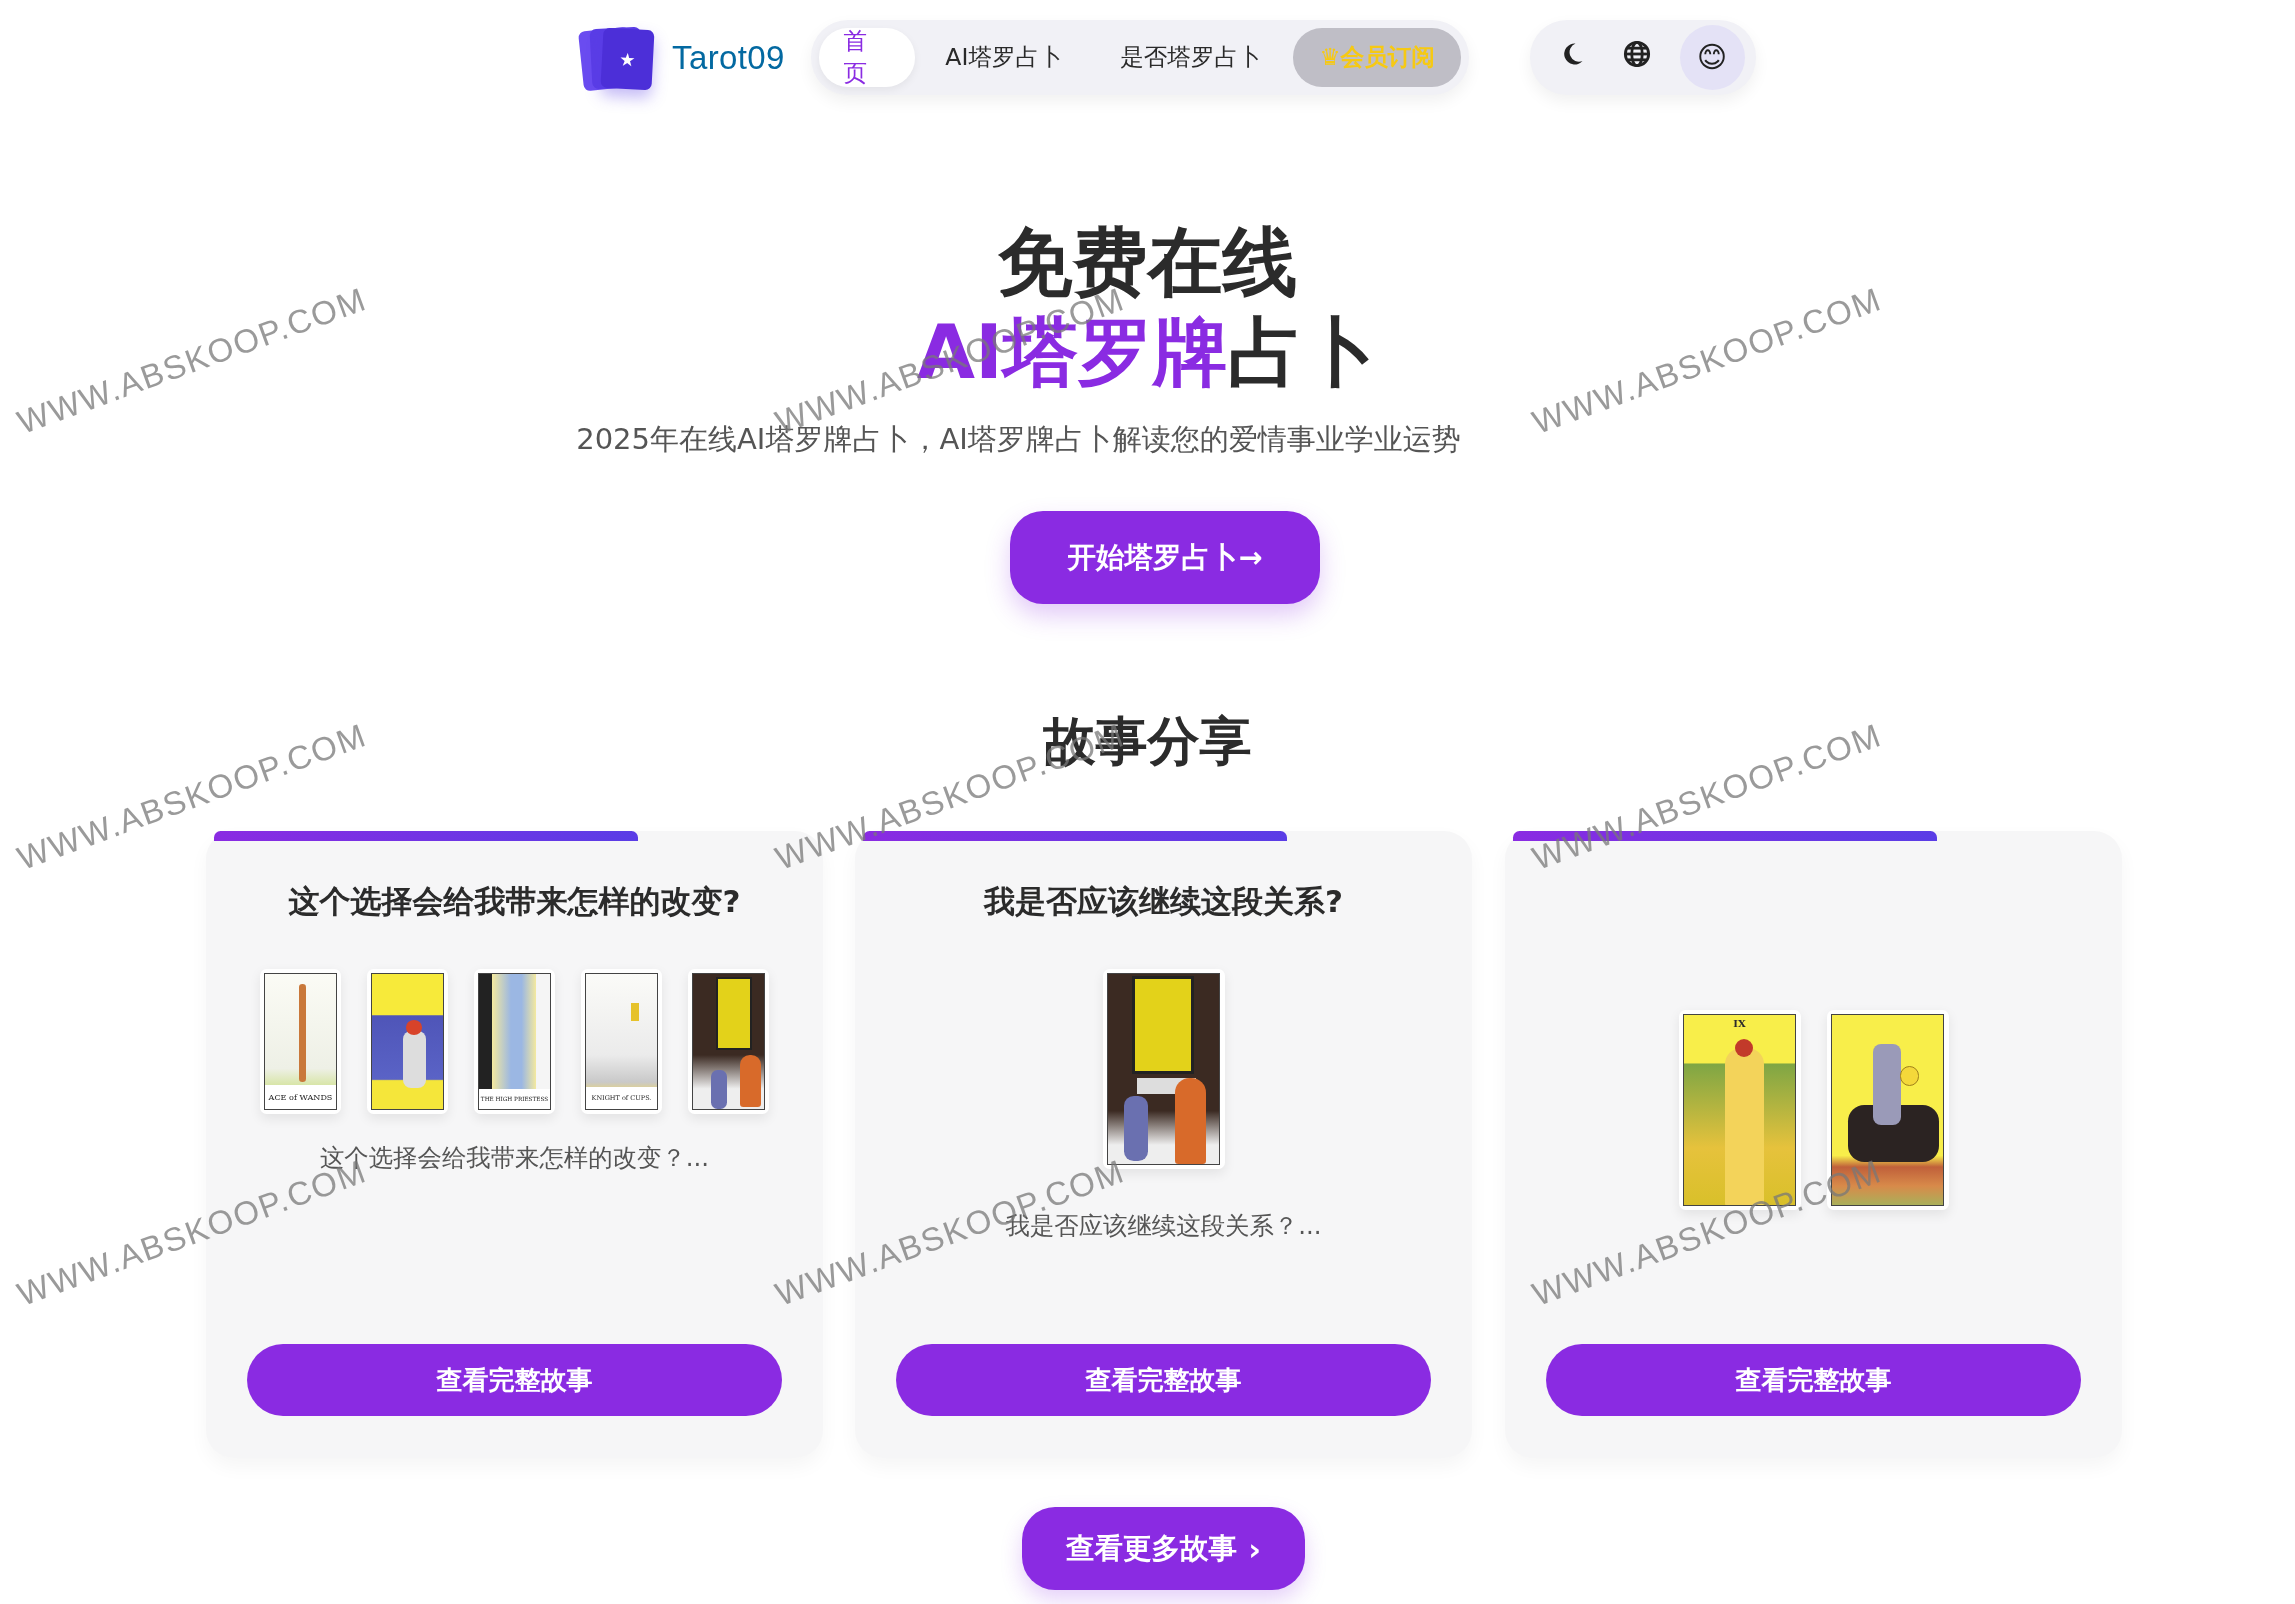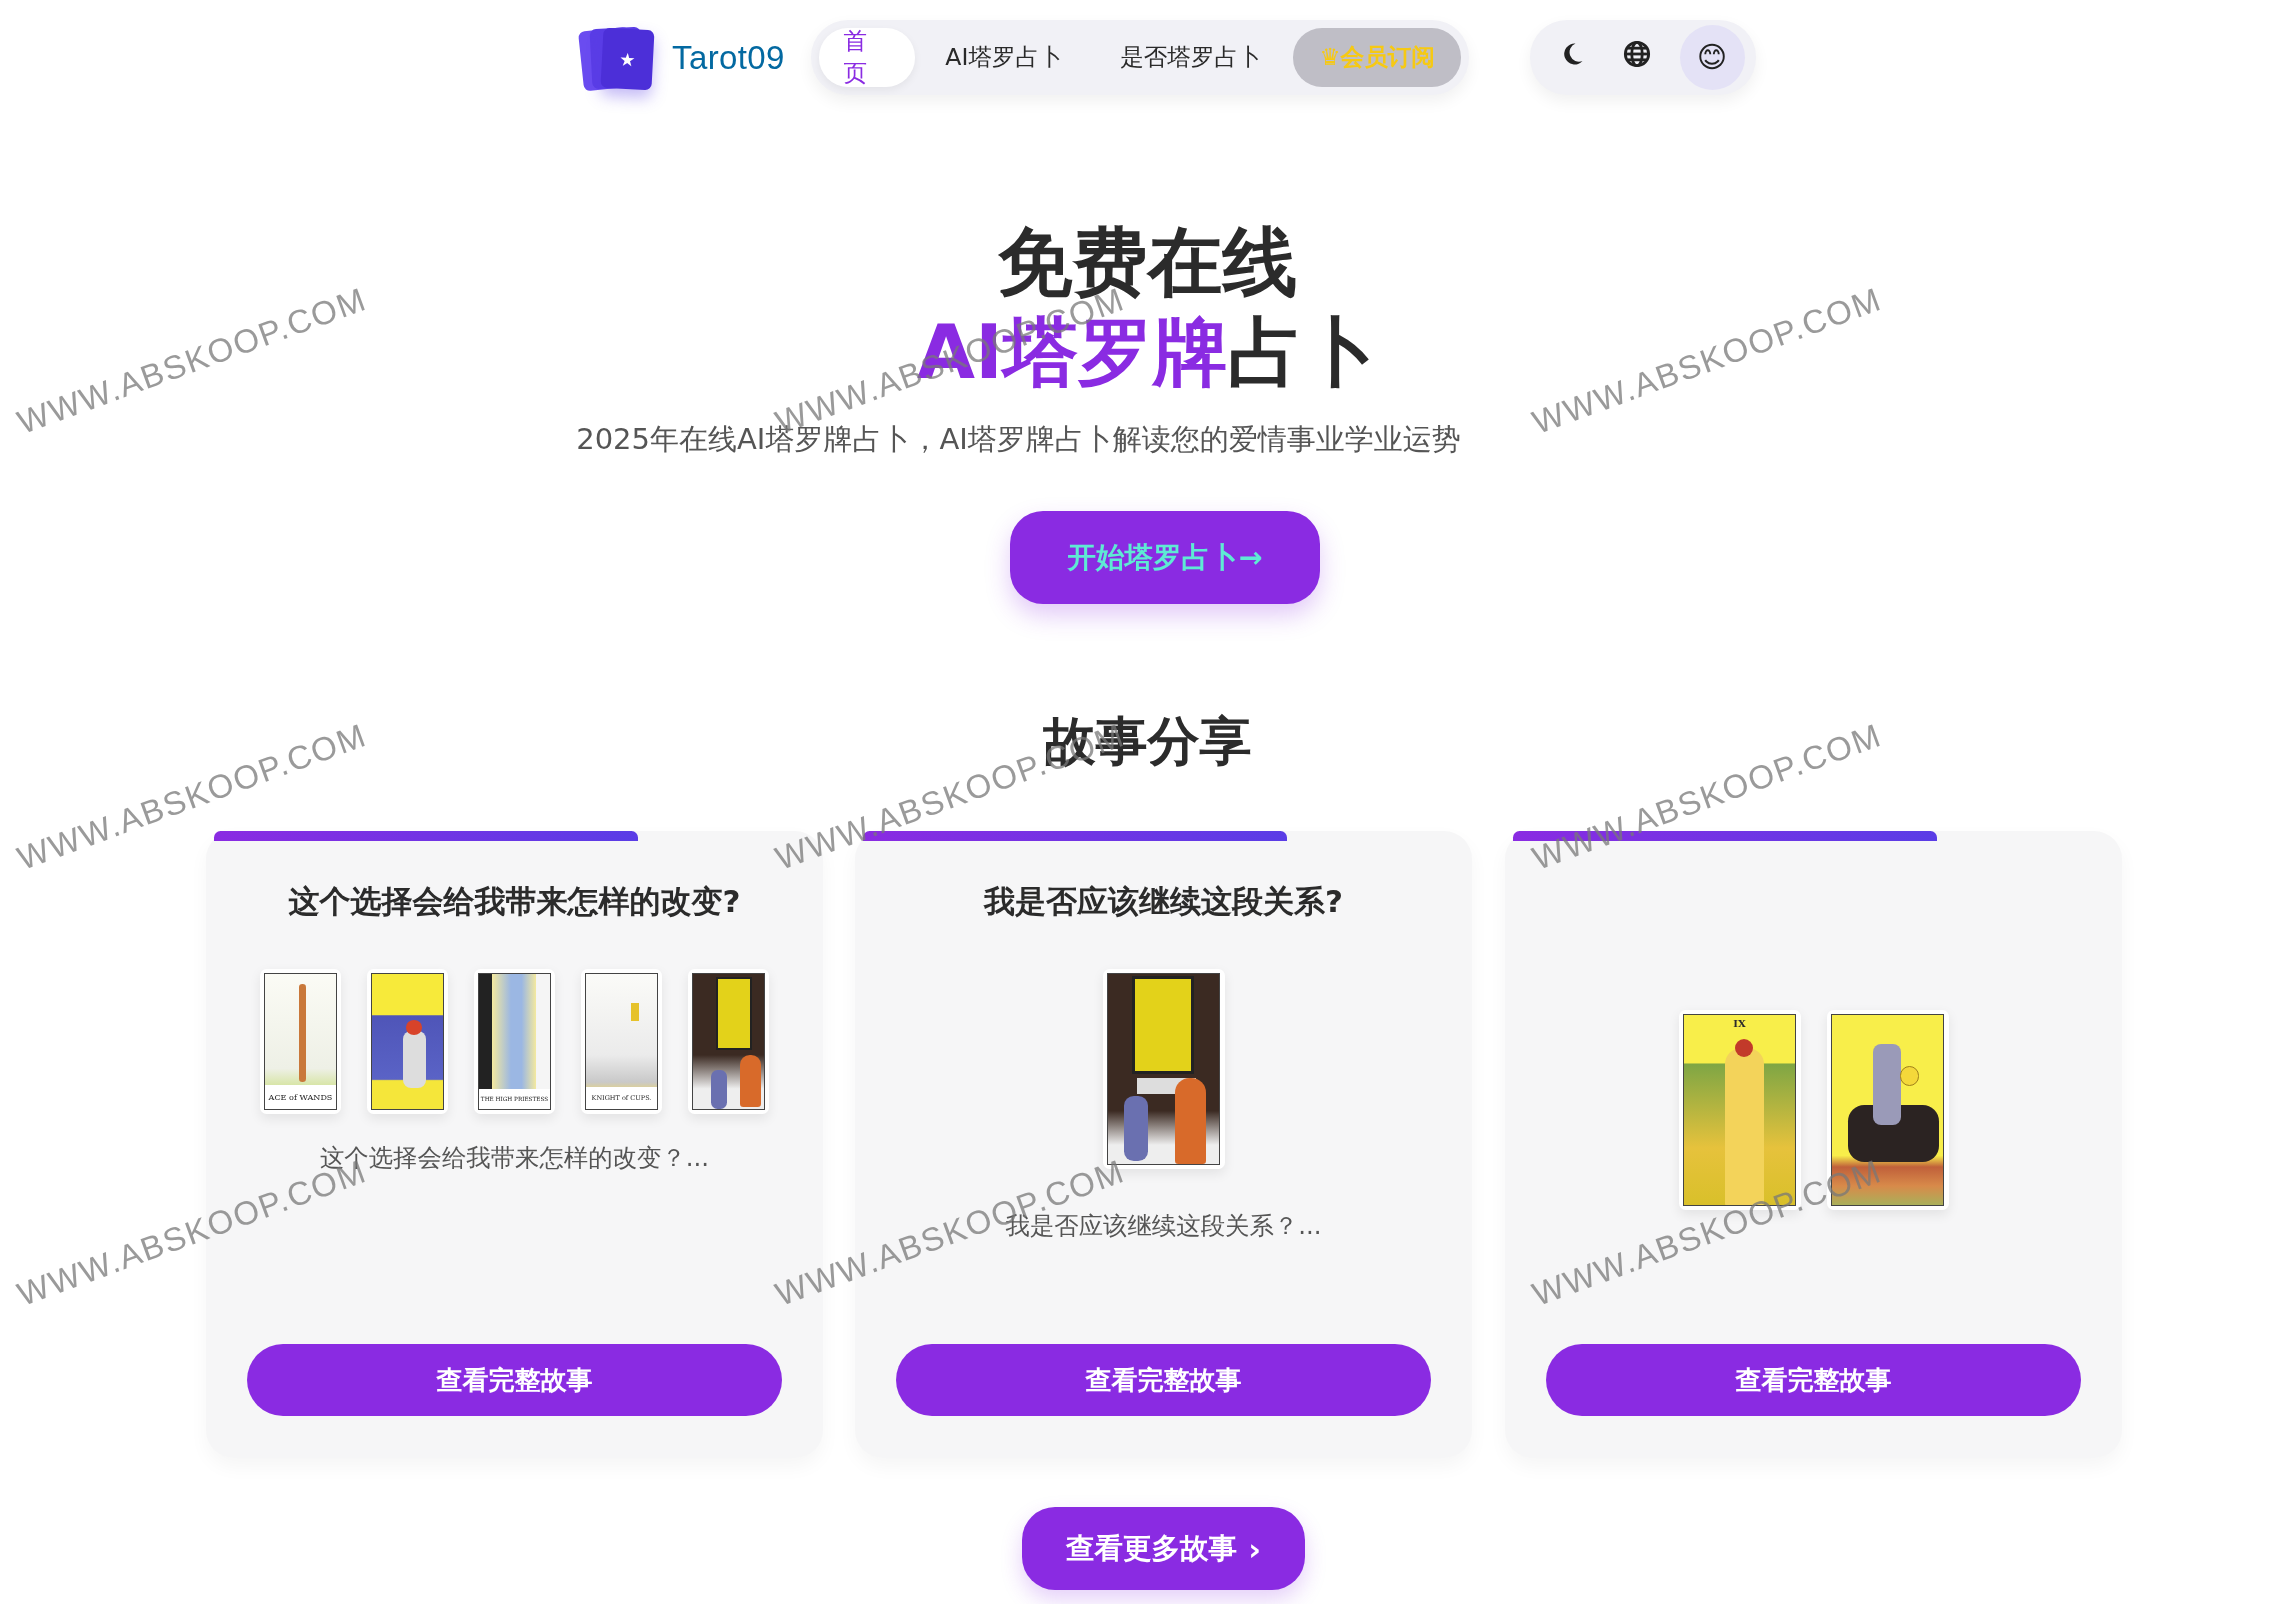--- a/index.html
+++ b/index.html
@@ -25,21 +25,21 @@
   .tools-pill { position: absolute; left: 1530px; top: 19.6px; width: 226px; height: 75px; background: #f1f1f6; border-radius: 37px; box-shadow: 0 6.5px 16.3px rgba(0,0,0,0.06); display: flex; align-items: center; }
   .tool-btn { width: 65px; height: 59px; display: flex; align-items: center; justify-content: center; font-size: 28px; color: #222; }
   .tool-btn.moon { margin-left: 9.8px; }
   .tool-btn.avatar { width: 65px; height: 65px; border-radius: 33px; background: #e4e2f6; margin-left: 9.8px; font-size: 29px; }
 
   
   .hero-line1 { position: absolute; left: 0; width: 2295px; top: 213px; text-align: center; font-size: 75px; font-weight: bold; color: #2b2b2b; }
   .hero-line2 { position: absolute; left: 0; width: 2295px; top: 303px; text-align: center; font-size: 75px; font-weight: bold; color: #2b2b2b; }
   .hero-accent { color: #8a2be2; }
   .hero-sub { position: absolute; left: 0; width: 2037px; top: 420px; text-align: center; font-size: 29px; color: #555; }
-  .cta { position: absolute; left: 1010px; top: 511px; width: 310px; height: 93px; border-radius: 33px; background: #8a2be2; color: #5eead4; font-size: 28.5px; font-weight: bold; display: flex; align-items: center; justify-content: center; box-shadow: 0 11.4px 24.4px rgba(138,43,226,0.25); }
+  .cta { position: absolute; left: 1010px; top: 511px; width: 310px; height: 93px; border-radius: 33px; background: #8a2be2; color: #ffffff; font-size: 28.5px; font-weight: bold; display: flex; align-items: center; justify-content: center; box-shadow: 0 11.4px 24.4px rgba(138,43,226,0.25); }
 
   .section-title { position: absolute; left: 0; width: 2295px; top: 707px; text-align: center; font-size: 52px; font-weight: bold; color: #2b2b2b; }
 
   
   .card { position: absolute; top: 831px; width: 617px; height: 627px; background: #f6f6f7; border-radius: 28px; box-shadow: 0 8.1px 19.6px rgba(0,0,0,0.04); }
   .card-bar { position: absolute; left: 8.1px; top: 0; width: 424px; height: 9.8px; border-radius: 6.5px 6.5px 0 0; background: linear-gradient(90deg, #8a2be2, #5a3de6); }
   .card-title { position: absolute; left: 33px; right: 33px; top: 47px; text-align: center; font-size: 31px; font-weight: bold; line-height: 46px; color: #2b2b2b; }
   .card-cards { position: absolute; left: 0; right: 0; display: flex; justify-content: center; gap: 26px; }
   .tarot { border-radius: 6.5px; background: #fff; padding: 4.1px; box-shadow: 0 4.9px 11.4px rgba(0,0,0,0.08); }
   .tarot-face { width: 100%; height: 100%; border: 0.8px solid #444; position: relative; overflow: hidden; display: flex; align-items: flex-end; justify-content: center; }

